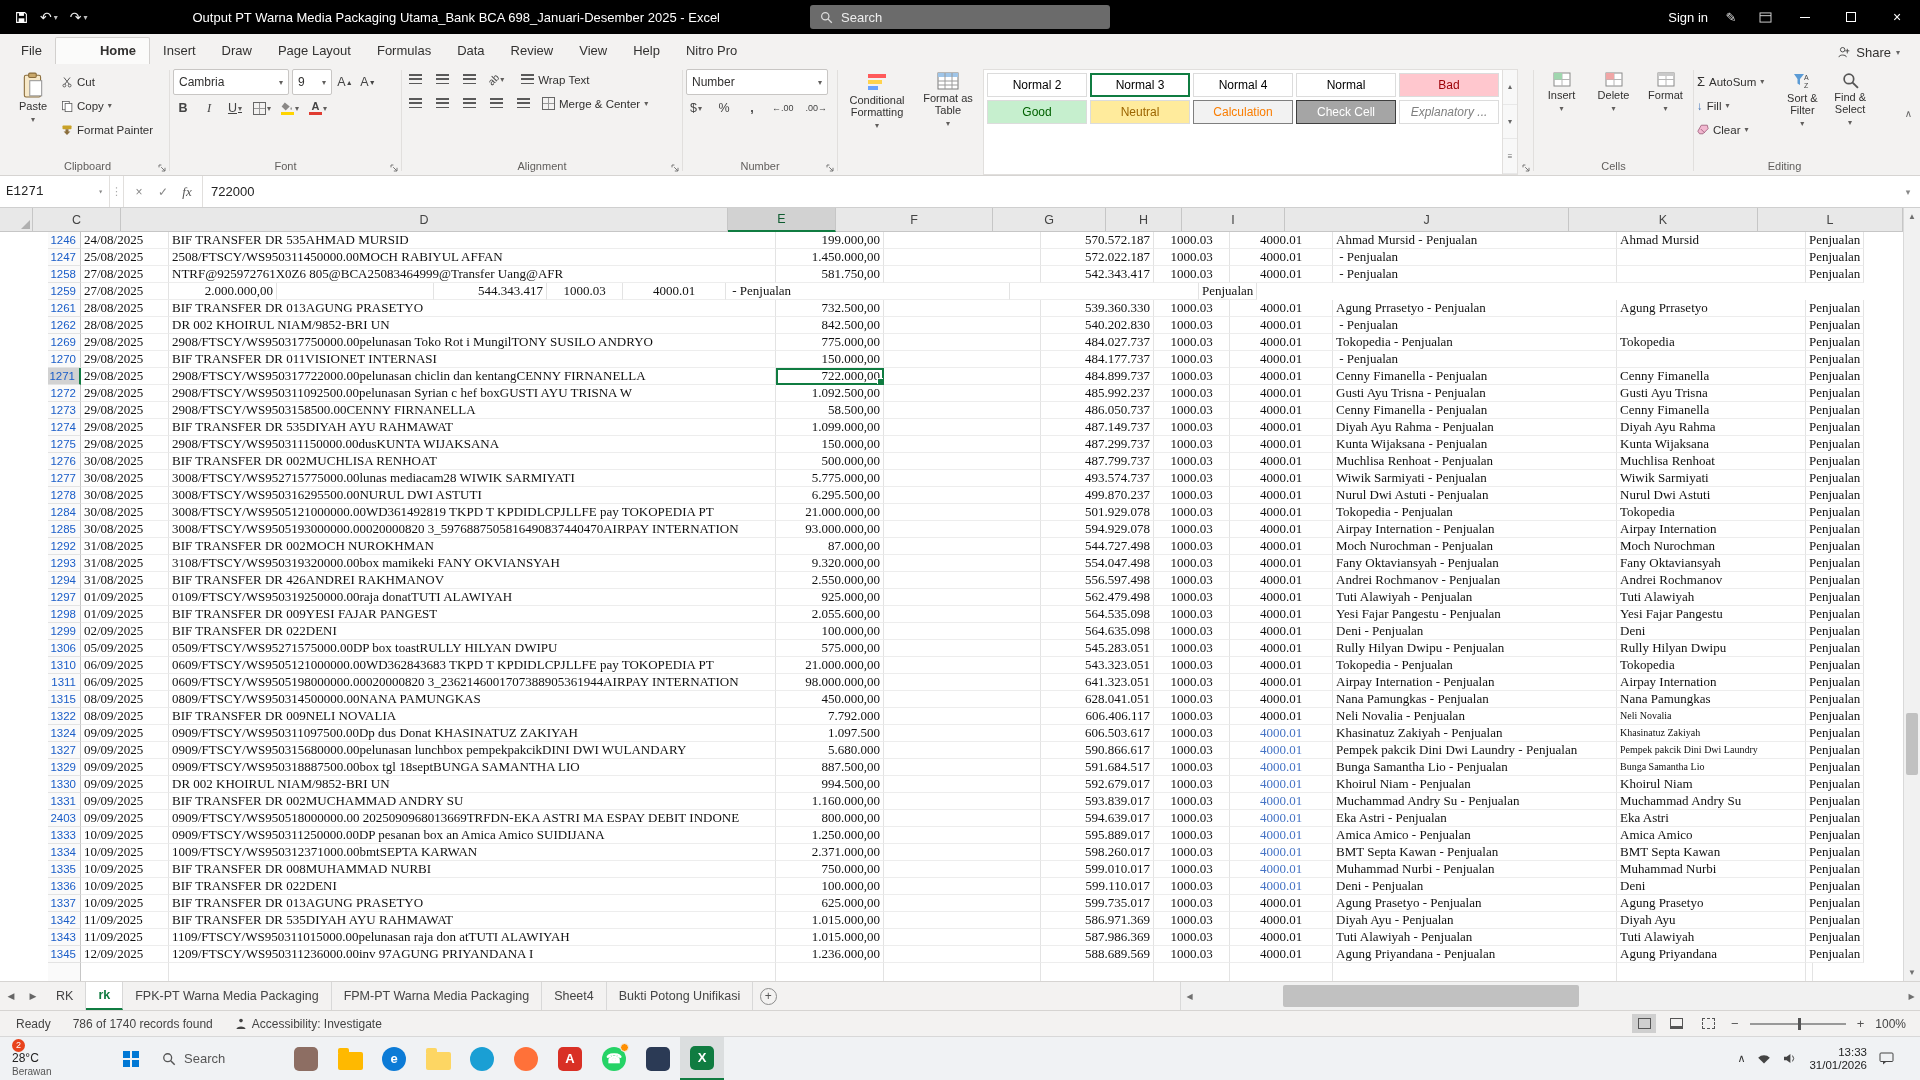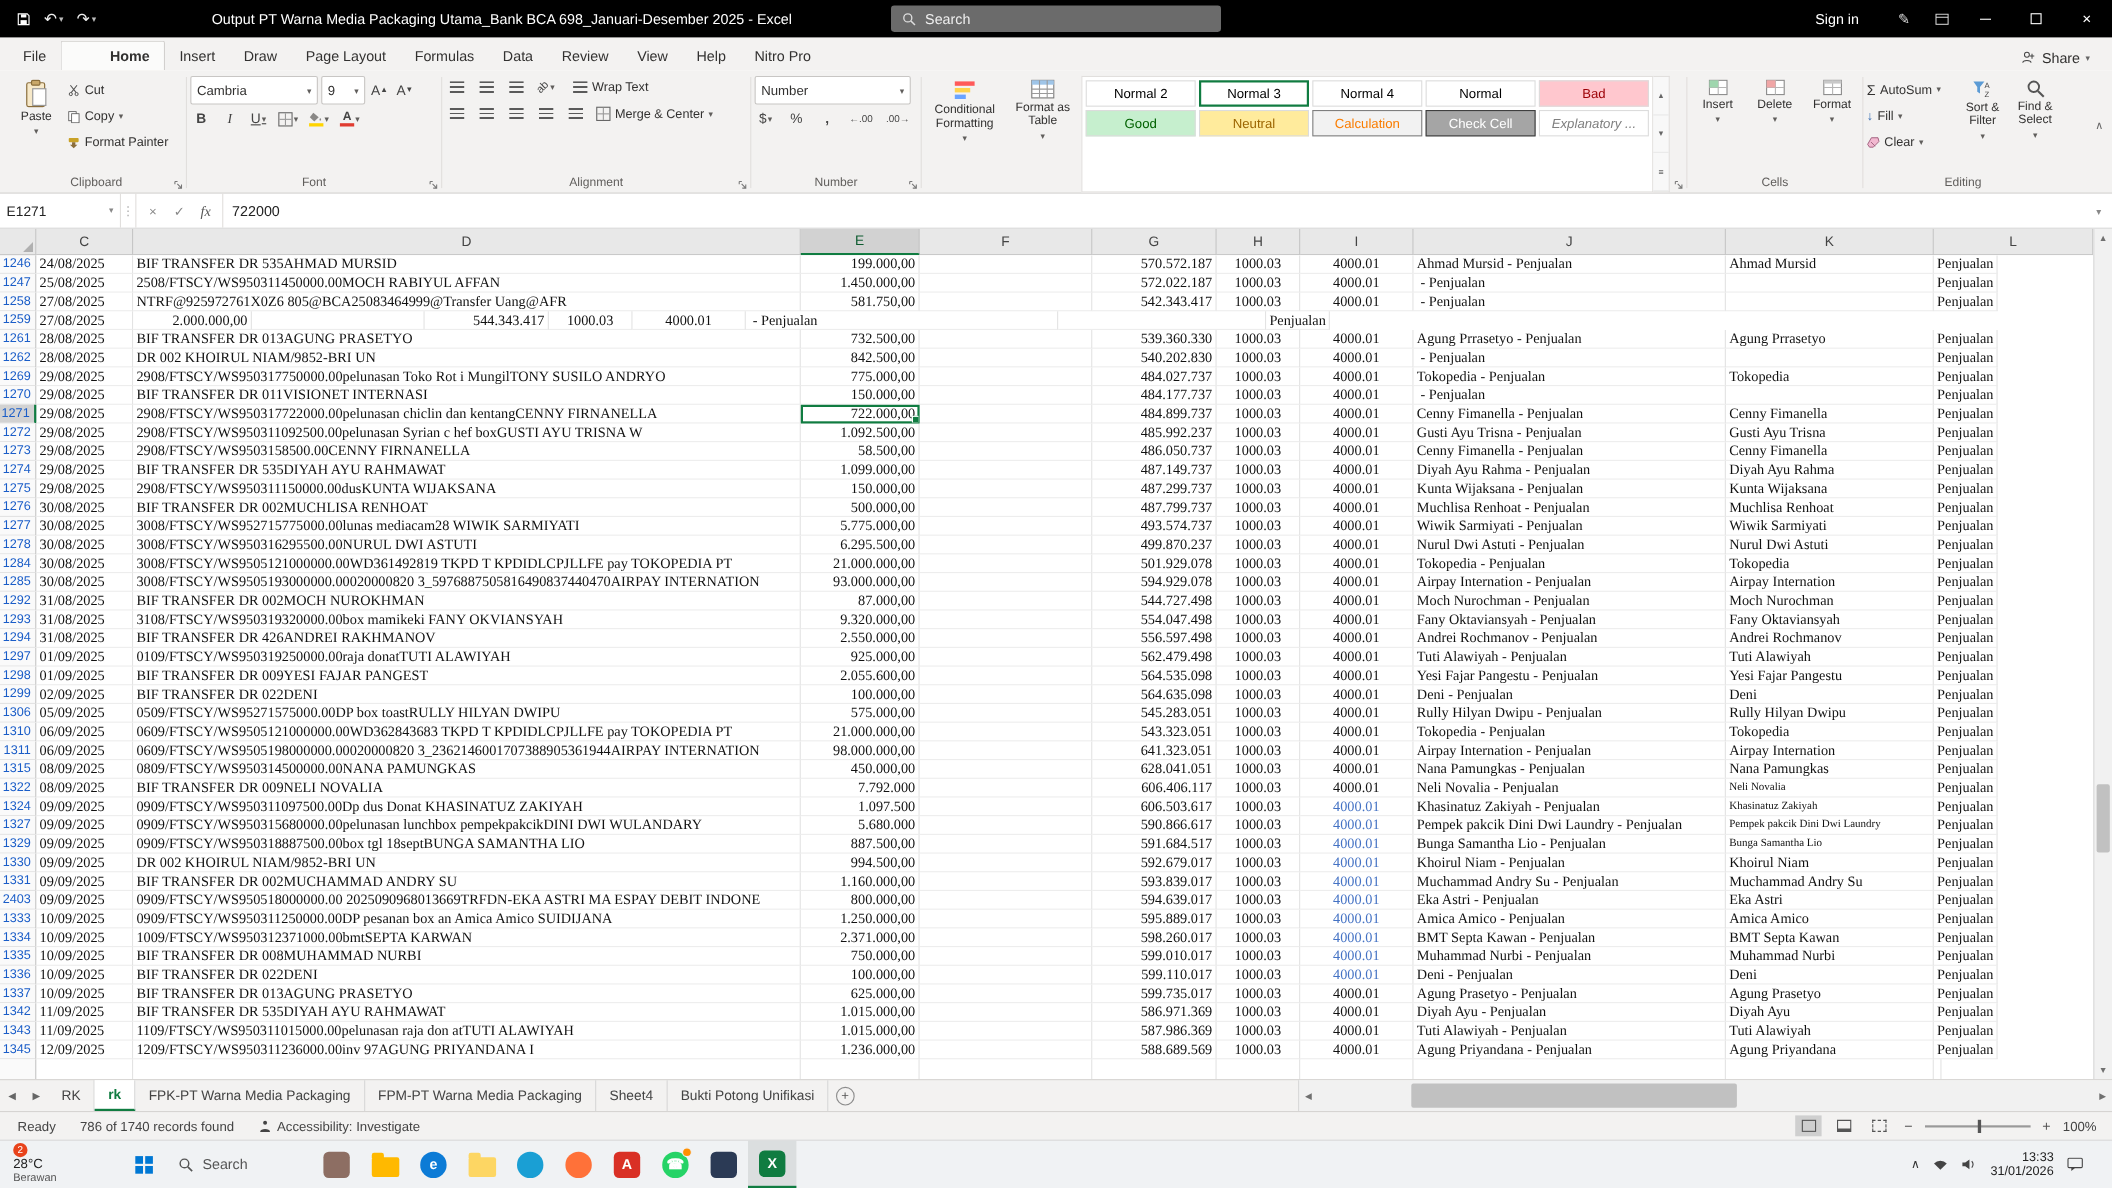--- a/index.html
+++ b/index.html
@@ -10,21 +10,21 @@
   
   .titlebar { height:34px; background:#000; color:#fff; display:flex; align-items:center; position:relative; flex:none; }
   .qat { display:flex; align-items:center; gap:2px; padding:0 10px; }
   .qbtn { height:26px; padding:0 5px; display:flex; align-items:center; gap:2px; font-size:14px; color:#eee; }
   .qbtn .cv { font-size:8px; color:#bbb; }
   .win-title { font-size:13px; color:#fff; margin-left:90px; white-space:nowrap; }
   .tb-search { position:absolute; left:50%; top:5px; transform:translateX(-50%); width:300px; height:24px;
     background:#6b6b6b; border-radius:3px; display:flex; align-items:center; gap:8px; padding:0 10px;
     color:#eee; font-size:13px; }
   .tb-right { margin-left:auto; display:flex; align-items:center; height:100%; }
-  .signin { font-size:13px; margin-right:24px; }
+  .signin { font-size:13px; margin-right:6px; }
   .tb-ic { width:34px; height:100%; display:flex; align-items:center; justify-content:center; font-size:13px; color:#ddd; }
   .winbtn { width:46px; height:100%; display:flex; align-items:center; justify-content:center; color:#fff; font-size:14px; }
   .minbar { width:10px; border-bottom:1px solid #fff; display:inline-block; }
   .restorebox { width:10px; height:10px; border:1px solid #fff; display:inline-block; }
 
   
   .ribbon-tabs { height:30px; background:#f3f2f1; display:flex; align-items:flex-end; padding:0 8px; flex:none; }
   .rtab { padding:5px 13px 6px; font-size:13px; color:#323130; white-space:nowrap; }
   .rtab.active { background:#fbfbfa; border:1px solid #d2d0ce; border-bottom:none; border-radius:2px 2px 0 0; font-weight:bold;padding-left:44px; }
   .share { margin-left:auto; display:flex; align-items:center; gap:5px; font-size:13px; padding:4px 12px; color:#323130; }
@@ -58,41 +58,41 @@
   .chipwrap { background:#fff; border:1px solid #e1dfdd; padding:3px; display:grid;
     grid-template-columns:repeat(5,100px); grid-auto-rows:24px; gap:3px; }
   .chip { display:flex; align-items:center; justify-content:center; font-size:12px; border:1px solid #dcdcdc; white-space:nowrap; overflow:hidden; }
   .chip.sel { outline:2px solid #107c41; outline-offset:-2px; }
   .galscroll { width:15px; display:flex; flex-direction:column; border:1px solid #e1dfdd; border-left:none; background:#f8f8f8; }
   .galscroll > div { flex:1; display:flex; align-items:center; justify-content:center; font-size:8px; color:#666; border-bottom:1px solid #e8e8e8; }
   .collapse-ribbon { position:absolute; right:8px; top:44px; font-size:10px; color:#666; }
 
   
   .fbar { height:32px; background:#fff; border-bottom:1px solid #cfcfcf; display:flex; align-items:stretch; flex:none; }
-  .namebox { width:110px; display:flex; align-items:center; justify-content:space-between; padding:0 6px; font-size:12.5px; border-right:1px solid #e1dfdd; }
+  .namebox { width:110px; display:flex; align-items:center; justify-content:space-between; padding:0 6px; font-size:12.5px; border-right:1px solid #e1dfdd;font-family:Liberation Mono, monospace; }
   .namebox .cv { font-size:8px; color:#888; }
   .fdots { width:14px; display:flex; align-items:center; justify-content:center; color:#aaa; font-size:11px; border-right:1px solid #e1dfdd; }
   .fbtns { display:flex; align-items:center; gap:2px; padding:0 4px; border-right:1px solid #e1dfdd; }
   .fbtn { width:22px; height:22px; display:flex; align-items:center; justify-content:center; font-size:12px; color:#888; }
   .fx { font-style:italic; font-family:"Liberation Serif",serif; color:#555; font-size:13px; }
   .finput { flex:1; display:flex; align-items:center; padding:0 8px; font-size:13px; color:#222; }
   .fexpand { width:24px; display:flex; align-items:center; justify-content:center; color:#888; font-size:9px; }
 
   
   .sheet-area { flex:1; display:flex; background:#fff; overflow:hidden; }
   .grid { flex:1; display:flex; flex-direction:column; overflow:hidden; }
   .chrow { height:24px; display:flex; background:#e8e8e8; flex:none; font-size:12.5px; color:#444; }
   .corner { width:33px; border-right:1px solid #c6c6c6; border-bottom:1px solid #c6c6c6; position:relative; flex:none; }
   .corner::after { content:""; position:absolute; right:2px; bottom:2px; border-style:solid; border-width:0 0 9px 9px; border-color:transparent transparent #b0b0b0 transparent; }
   .colh { border-right:1px solid #c6c6c6; border-bottom:1px solid #c6c6c6; display:flex; align-items:center; justify-content:center; flex:none; }
   .colh.selcol { background:#d2d2d2; border-bottom:2px solid #107c41; color:#0e5c30; }
   .col-c { width:88px; } .col-d { width:607px; } .col-e { width:108px; } .col-f { width:157px; }
   .col-g { width:113px; } .col-h { width:76px; } .col-i { width:103px; } .col-j { width:284px; }
   .col-k { width:189px; } .col-l { flex:1 1 auto; width:auto; min-width:0; }
-  .gbody { flex:1; overflow:hidden; background:#fff; }
+  .gbody { flex:1; overflow:hidden; background:#fff;margin-left:48px; }
   .grow { display:flex; height:17px; }
   .rowh { width:33px; flex:none; background:#fafafa; border-right:1px solid #c6c6c6; border-bottom:1px solid #e3e3e3;
     color:#1a5dc8; font-size:11.5px; display:flex; align-items:center; justify-content:flex-end; padding-right:4px; }
   .rowh.selrow { background:#d2d2d2; border-right:2px solid #107c41; }
   .gcell { flex:none; border-right:1px solid #e3e3e3; border-bottom:1px solid #ededed; padding:0 3px;
     font-family:"Liberation Serif",serif; font-size:13px; line-height:16px; white-space:pre; overflow:hidden; color:#111; }
   .ar { text-align:right; } .ac { text-align:center; }
   .blue { color:#4472c4; }
   .smallk { font-size:10px; }
   .selcell { outline:2px solid #107c41; outline-offset:-2px; position:relative; z-index:2; }

